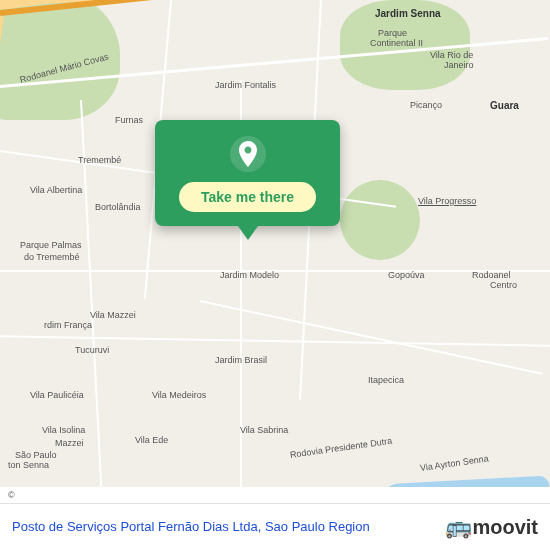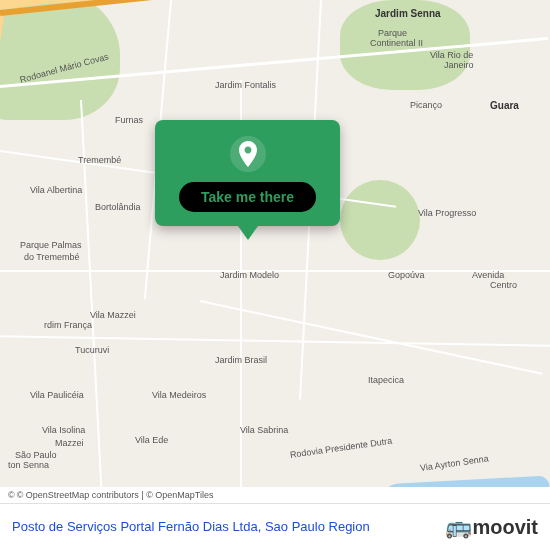--- a/index.html
+++ b/index.html
@@ -83,21 +83,21 @@
       z-index: 10;
     }
 
     #popup-pin {
       width: 36px;
       height: 36px;
       margin-bottom: 10px;
     }
 
     #take-me-there-btn {
-      background: #000000;
+      background: #fef9c3;
       color: #2e9e5e;
       border: none;
       border-radius: 20px;
       padding: 7px 22px;
       font-size: 14px;
       font-weight: bold;
       cursor: pointer;
       white-space: nowrap;
     }
 
@@ -204,27 +204,27 @@
   <span class="map-label" style="top:50px;left:430px;">Vila Rio de</span>
   <span class="map-label" style="top:60px;left:444px;">Janeiro</span>
   <span class="map-label map-label-major" style="top:100px;left:490px;">Guara</span>
   <span class="map-label" style="top:100px;left:410px;">Picanço</span>
   <span class="map-label" style="top:75px;left:20px;transform:rotate(-15deg);transform-origin:left center;">Rodoanel Mário Covas</span>
   <span class="map-label" style="top:80px;left:215px;">Jardim Fontalis</span>
   <span class="map-label" style="top:115px;left:115px;">Furnas</span>
   <span class="map-label" style="top:155px;left:78px;">Tremembé</span>
   <span class="map-label" style="top:185px;left:30px;">Vila Albertina</span>
   <span class="map-label" style="top:202px;left:95px;">Bortolândia</span>
-  <span class="map-label" style="top:208px;left:418px;">Vila Progresso</span>
+  <span class="map-label" style="top:196px;left:418px;text-decoration:underline;">Vila Progresso</span>
   <span class="map-label" style="top:240px;left:20px;">Parque Palmas</span>
   <span class="map-label" style="top:252px;left:24px;">do Tremembé</span>
   <span class="map-label" style="top:270px;left:220px;">Jardim Modelo</span>
   <span class="map-label" style="top:270px;left:388px;">Gopoúva</span>
   <span class="map-label" style="top:280px;left:490px;">Centro</span>
-  <span class="map-label" style="top:270px;left:472px;">Avenida</span>
+  <span class="map-label" style="top:270px;left:472px;">Rodoanel</span>
   <span class="map-label" style="top:310px;left:90px;">Vila Mazzei</span>
   <span class="map-label" style="top:320px;left:0px;padding-left:44px;">rdim França</span>
   <span class="map-label" style="top:345px;left:75px;">Tucuruvi</span>
   <span class="map-label" style="top:355px;left:215px;">Jardim Brasil</span>
   <span class="map-label" style="top:375px;left:368px;">Itapecica</span>
   <span class="map-label" style="top:390px;left:30px;">Vila Paulicéia</span>
   <span class="map-label" style="top:390px;left:152px;">Vila Medeiros</span>
   <span class="map-label" style="top:425px;left:42px;">Vila Isolina</span>
   <span class="map-label" style="top:438px;left:55px;">Mazzei</span>
   <span class="map-label" style="top:435px;left:135px;">Vila Ede</span>
@@ -240,21 +240,20 @@
     <svg id="popup-pin" viewBox="0 0 36 36" fill="none" xmlns="http://www.w3.org/2000/svg">
       <circle cx="18" cy="18" r="18" fill="rgba(255,255,255,0.15)"></circle>
       <path d="M18 5C13.03 5 9 9.03 9 14c0 6.75 9 17 9 17s9-10.25 9-17c0-4.97-4.03-9-9-9zm0 12.5c-1.93 0-3.5-1.57-3.5-3.5s1.57-3.5 3.5-3.5 3.5 1.57 3.5 3.5-1.57 3.5-3.5 3.5z" fill="white"></path>
     </svg>
     <button id="take-me-there-btn">Take me there</button>
   </div>
 
   <div id="bottom-bar">
     <div id="attribution-row">
       <span class="copy-sym">©</span>
-      <span>© OpenStreetMap contributors | © OpenMapTiles</span>
     </div>
     <div id="place-info">
       <span id="place-name">Posto de Serviços Portal Fernão Dias Ltda, Sao Paulo Region</span>
       <div id="moovit-logo">
         <span id="moovit-bus">🚌</span>
         <span id="moovit-text">moovit</span>
       </div>
     </div>
   </div>
 </div>

